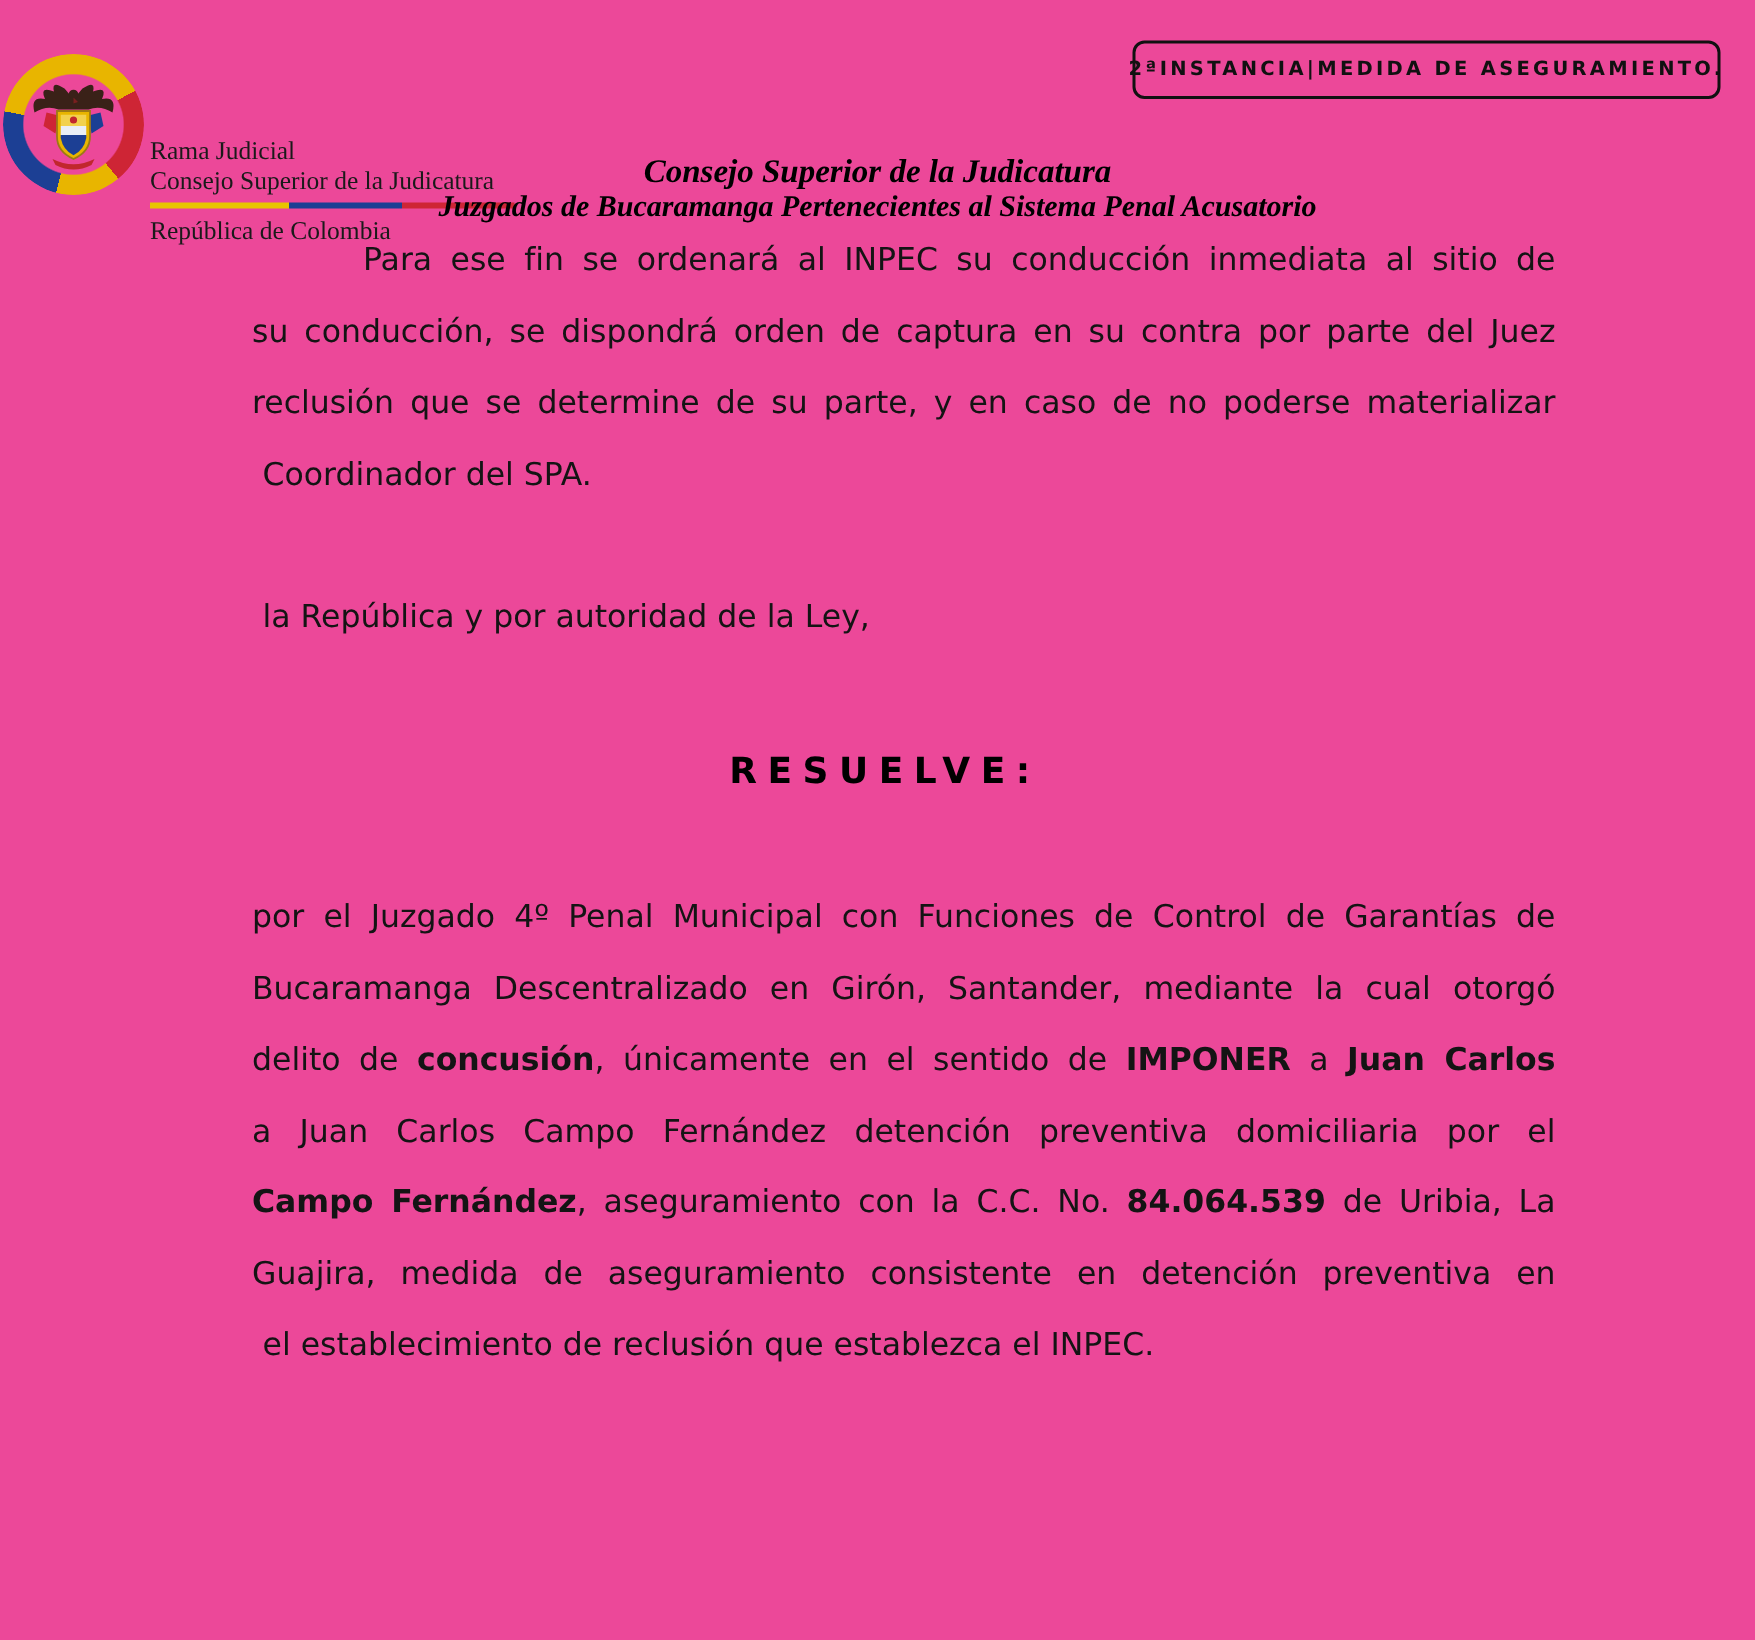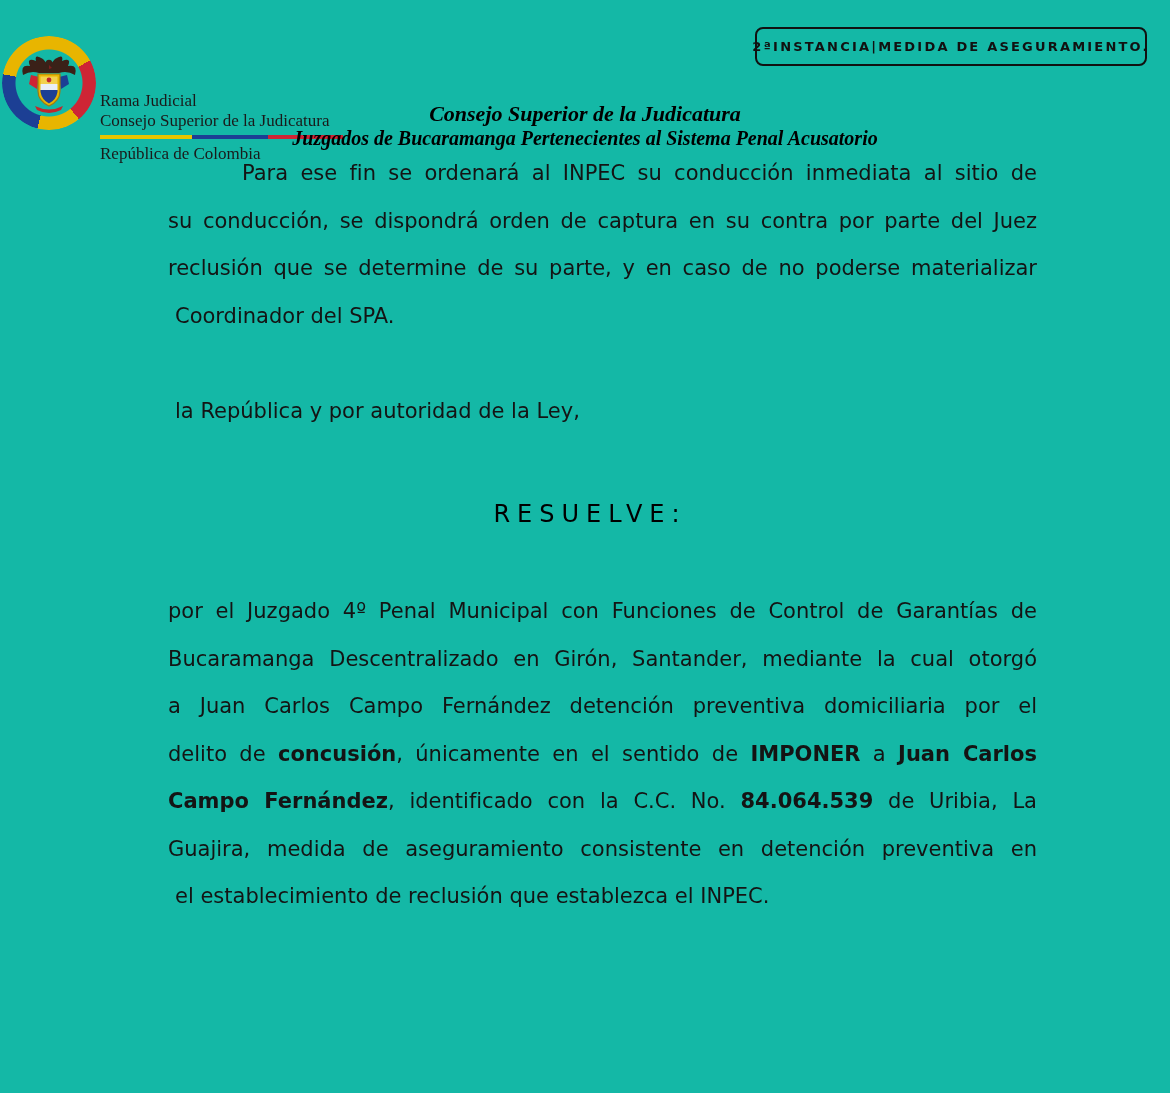--- a/index.html
+++ b/index.html
@@ -1,19 +1,19 @@
 <!DOCTYPE html>
 <html lang="es"><head>
 <meta charset="utf-8">
 <style>
   html,body{margin:0;padding:0;background:#ffffff;}
   .page{
     position:relative;
     width:1170px;height:1093px;
-    background:#14b8a6;
+    background:#ec4899;
     font-family:"DejaVu Sans",sans-serif;
     color:#111;
     overflow:hidden;
   }
 
   
   .badge{
     position:absolute;left:755px;top:27px;width:392px;height:39px;
     border:2.5px solid #111;border-radius:8px;
     box-sizing:border-box;
@@ -57,21 +57,21 @@
   }
   .para{margin:0;}
   .para + .para{margin-top:48px;}
   .line{min-height:47.5px;}
   .jline{text-align:justify;text-align-last:justify;margin-left:25px;}
   .lastline{text-align:left;margin-left:32px;}
   .indent{text-indent:74px;}
   .line b{font-weight:bold;}
   .resuelve{
     margin:55px 0 50px 0;text-align:center;
-    font-size:24px;font-weight:normal;letter-spacing:7px;color:#000;
+    font-size:24px;font-weight:bold;letter-spacing:7px;color:#000;
   }
 </style>
 </head>
 <body>
 
 <div class="page">
 
   <div class="badge">
     <span>2ªINSTANCIA|MEDIDA DE ASEGURAMIENTO.</span>
   </div>
@@ -116,21 +116,21 @@
         <div class="line jline"><span>reclusión que se determine de su parte, y en caso de no poderse materializar</span></div>
         <div class="line lastline"><span>Coordinador del SPA.</span></div>
       </div>
       <div class="para">
         <div class="line lastline"><span>la República y por autoridad de la Ley,</span></div>
       </div>
       <div class="resuelve">RESUELVE:</div>
       <div class="para">
         <div class="line jline"><span>por el Juzgado 4º Penal Municipal con Funciones de Control de Garantías de</span></div>
         <div class="line jline"><span>Bucaramanga Descentralizado en Girón, Santander, mediante la cual otorgó</span></div>
+        <div class="line jline"><span>delito de </span><b>concusión</b><span>, únicamente en el sentido de </span><b>IMPONER</b><span> a </span><b>Juan Carlos</b></div>
         <div class="line jline"><span>a Juan Carlos Campo Fernández detención preventiva domiciliaria por el</span></div>
-        <div class="line jline"><span>delito de </span><b>concusión</b><span>, únicamente en el sentido de </span><b>IMPONER</b><span> a </span><b>Juan Carlos</b></div>
-        <div class="line jline"><b>Campo Fernández</b><span>, identificado con la C.C. No. </span><b>84.064.539</b><span> de Uribia, La</span></div>
+        <div class="line jline"><b>Campo Fernández</b><span>, aseguramiento con la C.C. No. </span><b>84.064.539</b><span> de Uribia, La</span></div>
         <div class="line jline"><span>Guajira, medida de aseguramiento consistente en detención preventiva en</span></div>
         <div class="line lastline"><span>el establecimiento de reclusión que establezca el INPEC.</span></div>
       </div>
     </div>
 
 </div>
 
 </body></html>

